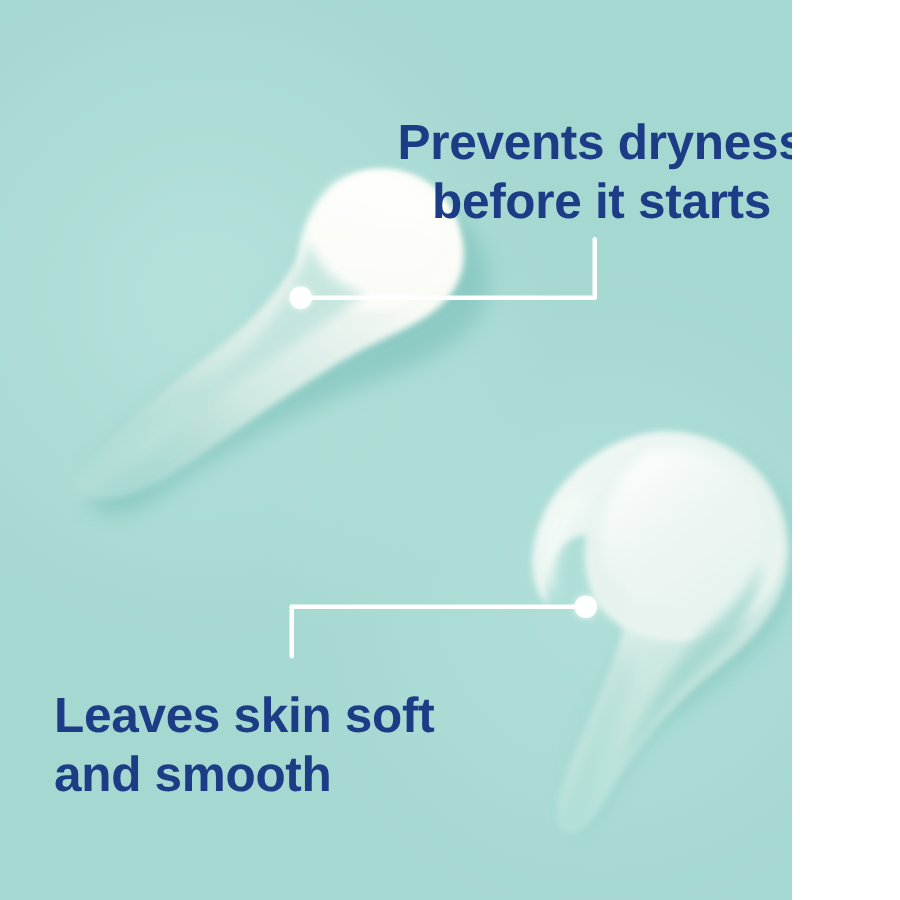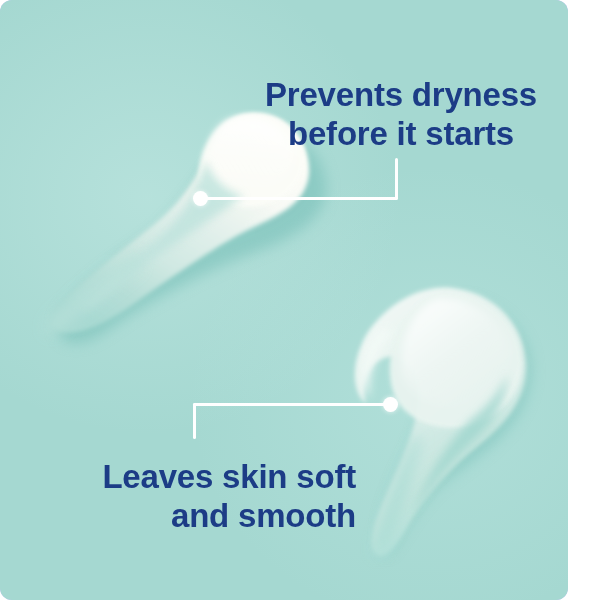--- a/index.html
+++ b/index.html
@@ -4,25 +4,24 @@
 <style>
   html, body {
     margin: 0;
     padding: 0;
   }
   body {
     font-family: "Liberation Sans", sans-serif;
   }
   #stage {
     position: relative;
-    width: 568px;
+    width: 528px;
     height: 600px;
     overflow: hidden;
     background: #c4b5fd;
-    border-radius: 12px;
   }
 
   
   .bg {
     position: absolute;
     inset: 0;
     background: #a5d8d1;
   }
   .bg-tint {
     position: absolute;
@@ -76,21 +75,21 @@
   #claim-top {
     left: 236px;
     top: 76px;
     width: 330px;
     text-align: center;
   }
   #claim-bottom {
     left: 36px;
     top: 458px;
     width: 320px;
-    text-align: right;
+    text-align: left;
   }
 </style>
 </head>
 <body>
 
 <div id="stage">
 
   <div class="bg"></div>
   <div class="bg-tint"></div>
 

